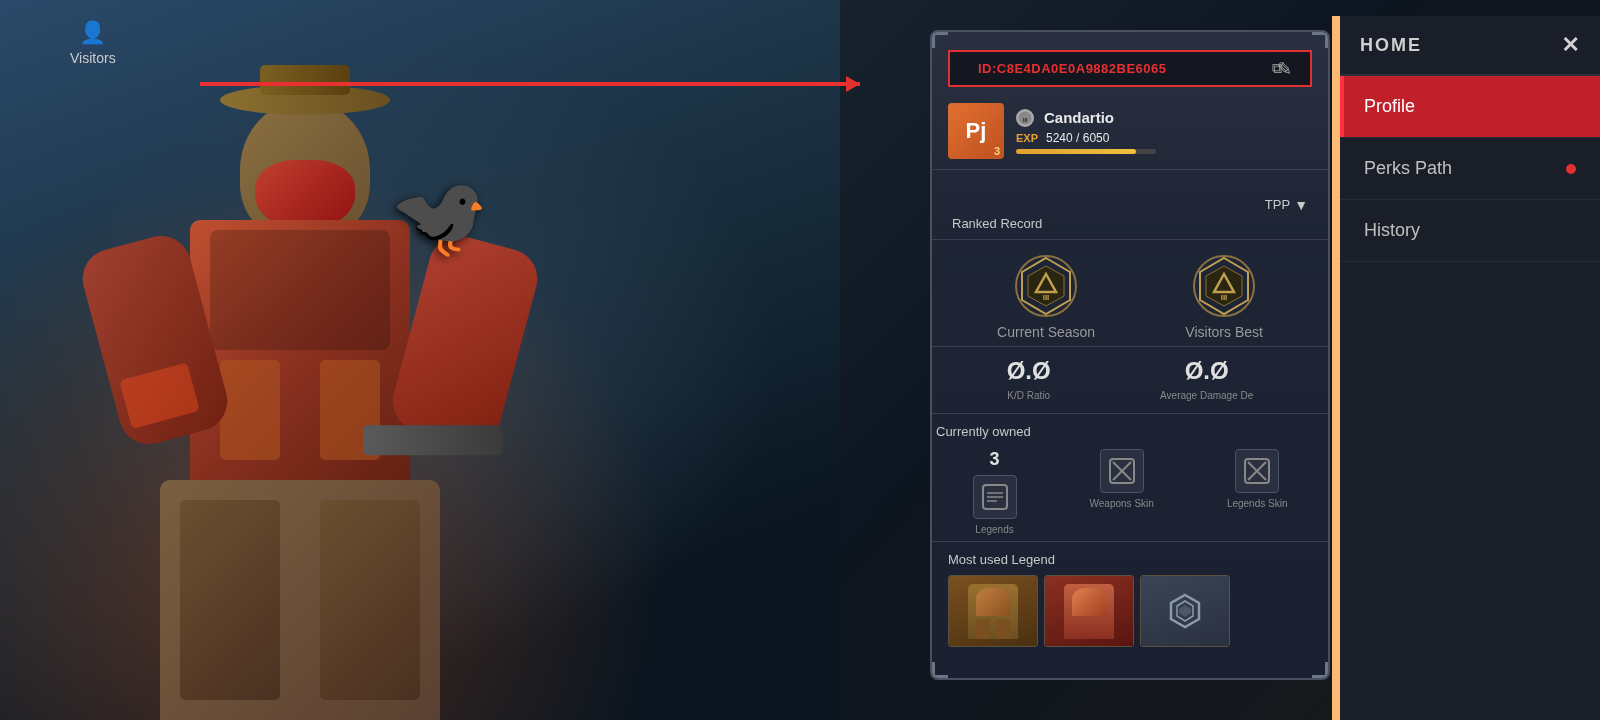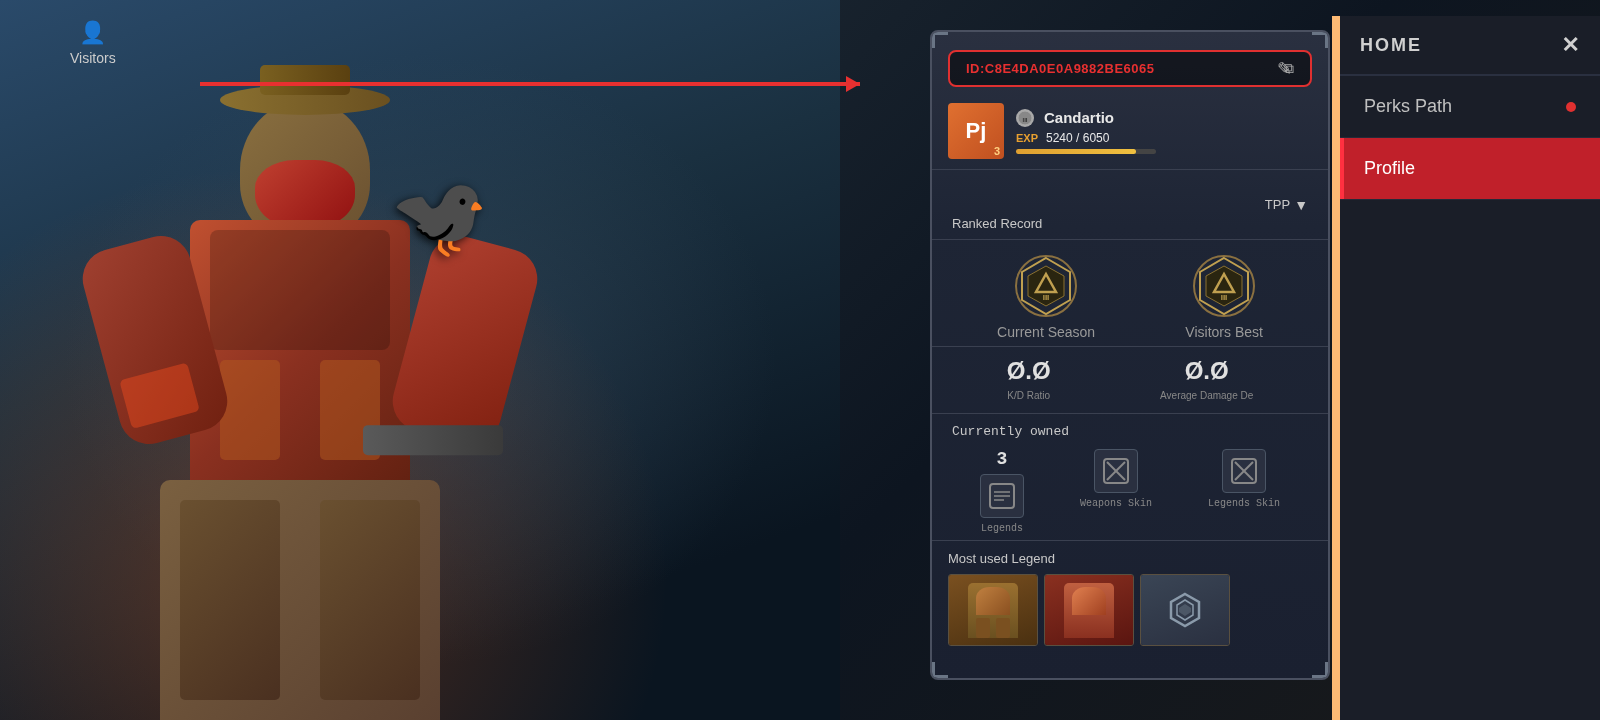--- a/index.html
+++ b/index.html
@@ -114,22 +114,22 @@
     .panel-corner.tl { top: 0; left: 0; border-width: 3px 0 0 3px; }
     .panel-corner.tr { top: 0; right: 0; border-width: 3px 3px 0 0; }
     .panel-corner.bl { bottom: 0; left: 0; border-width: 0 0 3px 3px; }
     .panel-corner.br { bottom: 0; right: 0; border-width: 0 3px 3px 0; }
 
     
     .id-bar {
       margin: 18px 16px 8px;
       background: rgba(0,0,0,0.5);
       border: 2px solid #e03030;
-      border-radius: 8px;
-      padding: 8px 16px;
+      border-radius: 0;
+      padding: 8px 28px;
       display: flex;
       align-items: center;
       gap: 8px;
     }
     .id-text {
       color: #e83030;
       font-size: 13px;
       font-weight: bold;
       letter-spacing: 0.5px;
       flex: 1;
@@ -303,23 +303,22 @@
       display: block;
     }
     .stat-name {
       color: #888;
       font-size: 10px;
       margin-top: 2px;
     }
 
     
     .owned-section {
-      padding: 10px 20px 6px;
+      padding: 10px 4px 6px;
       border-top: 1px solid #3a4050;
-      font-family: Liberation Mono, monospace;
     }
     .owned-title {
       color: #c8c8c8;
       font-size: 13px;
       margin-bottom: 10px;
     }
     .owned-items {
       display: flex;
       justify-content: space-around;
     }
@@ -741,21 +740,24 @@
     </div>
   </div>
 </div>
 
 <div class="right-sidebar">
   <div class="sidebar-header">
     <span class="sidebar-home">HOME</span>
     <span class="close-btn">✕</span>
   </div>
   <nav class="sidebar-nav">
+    <div class="nav-item active">
+      <span>Profile</span>
+    </div>
     <div class="nav-item">
       <span>Perks Path</span>
       <span class="nav-dot"></span>
     </div>
-    <div class="nav-item active">
-      <span>Profile</span>
+    <div class="nav-item">
+      <span>History</span>
     </div>
   </nav>
 </div>
 
 </body></html>

